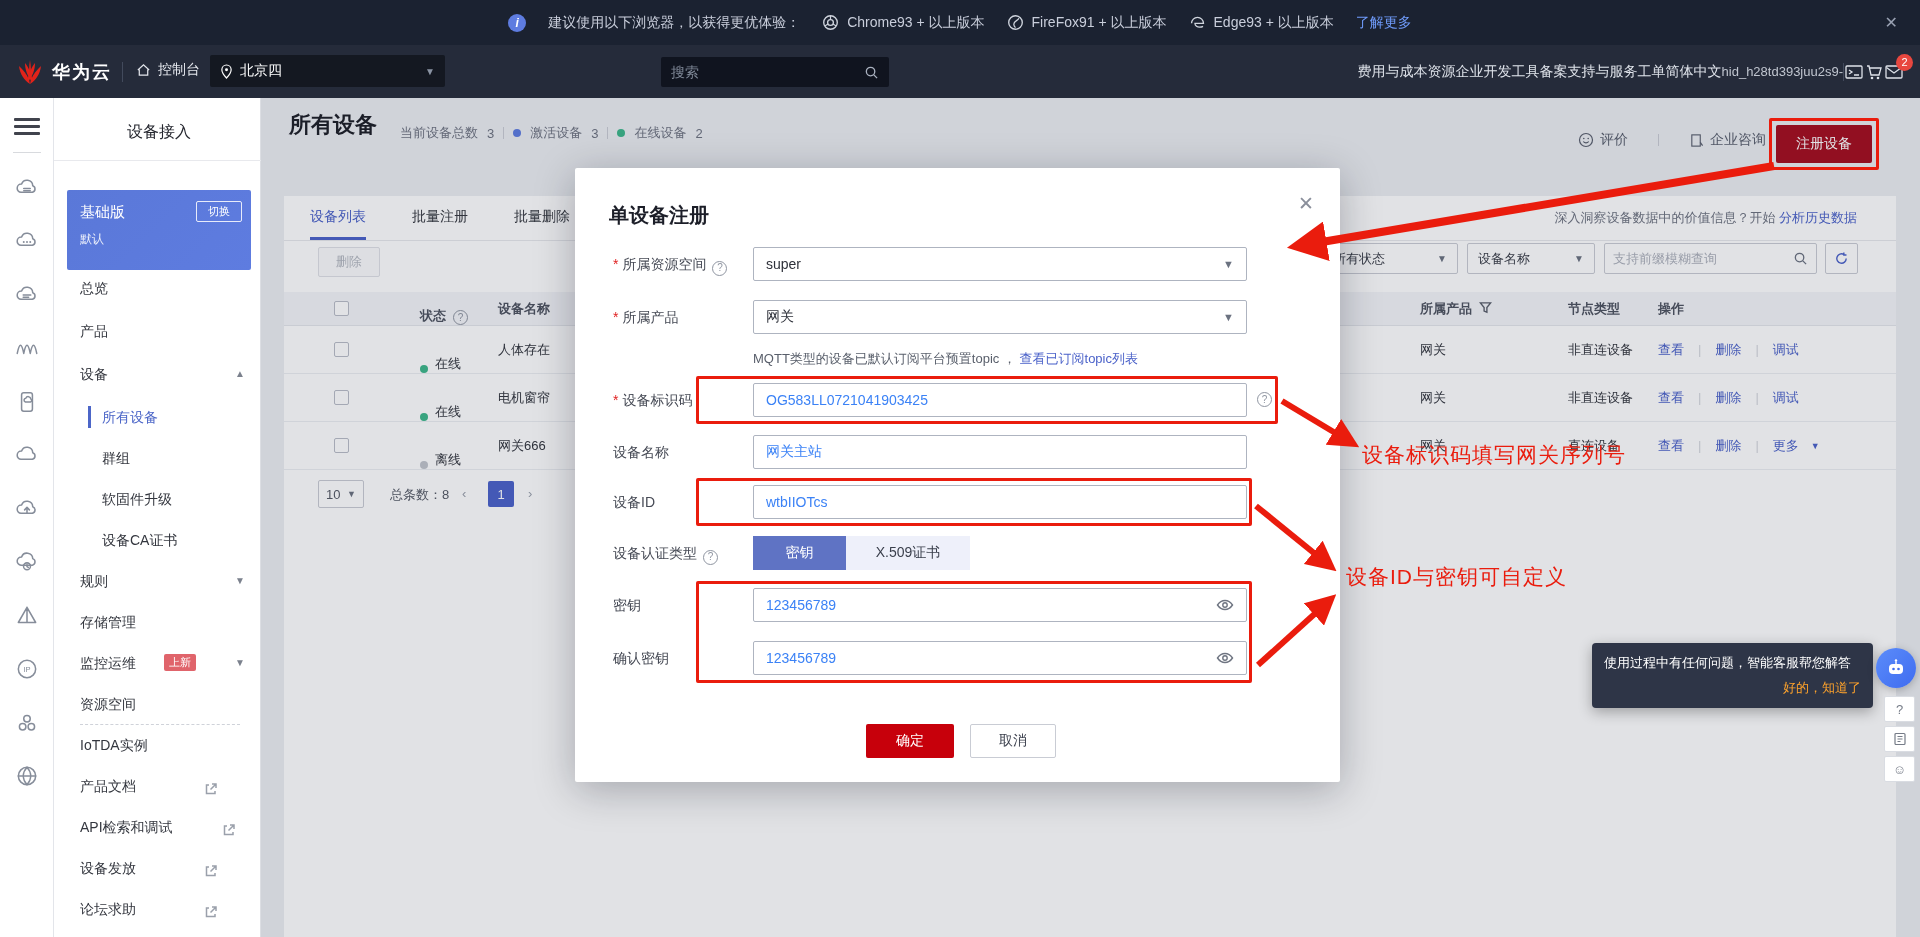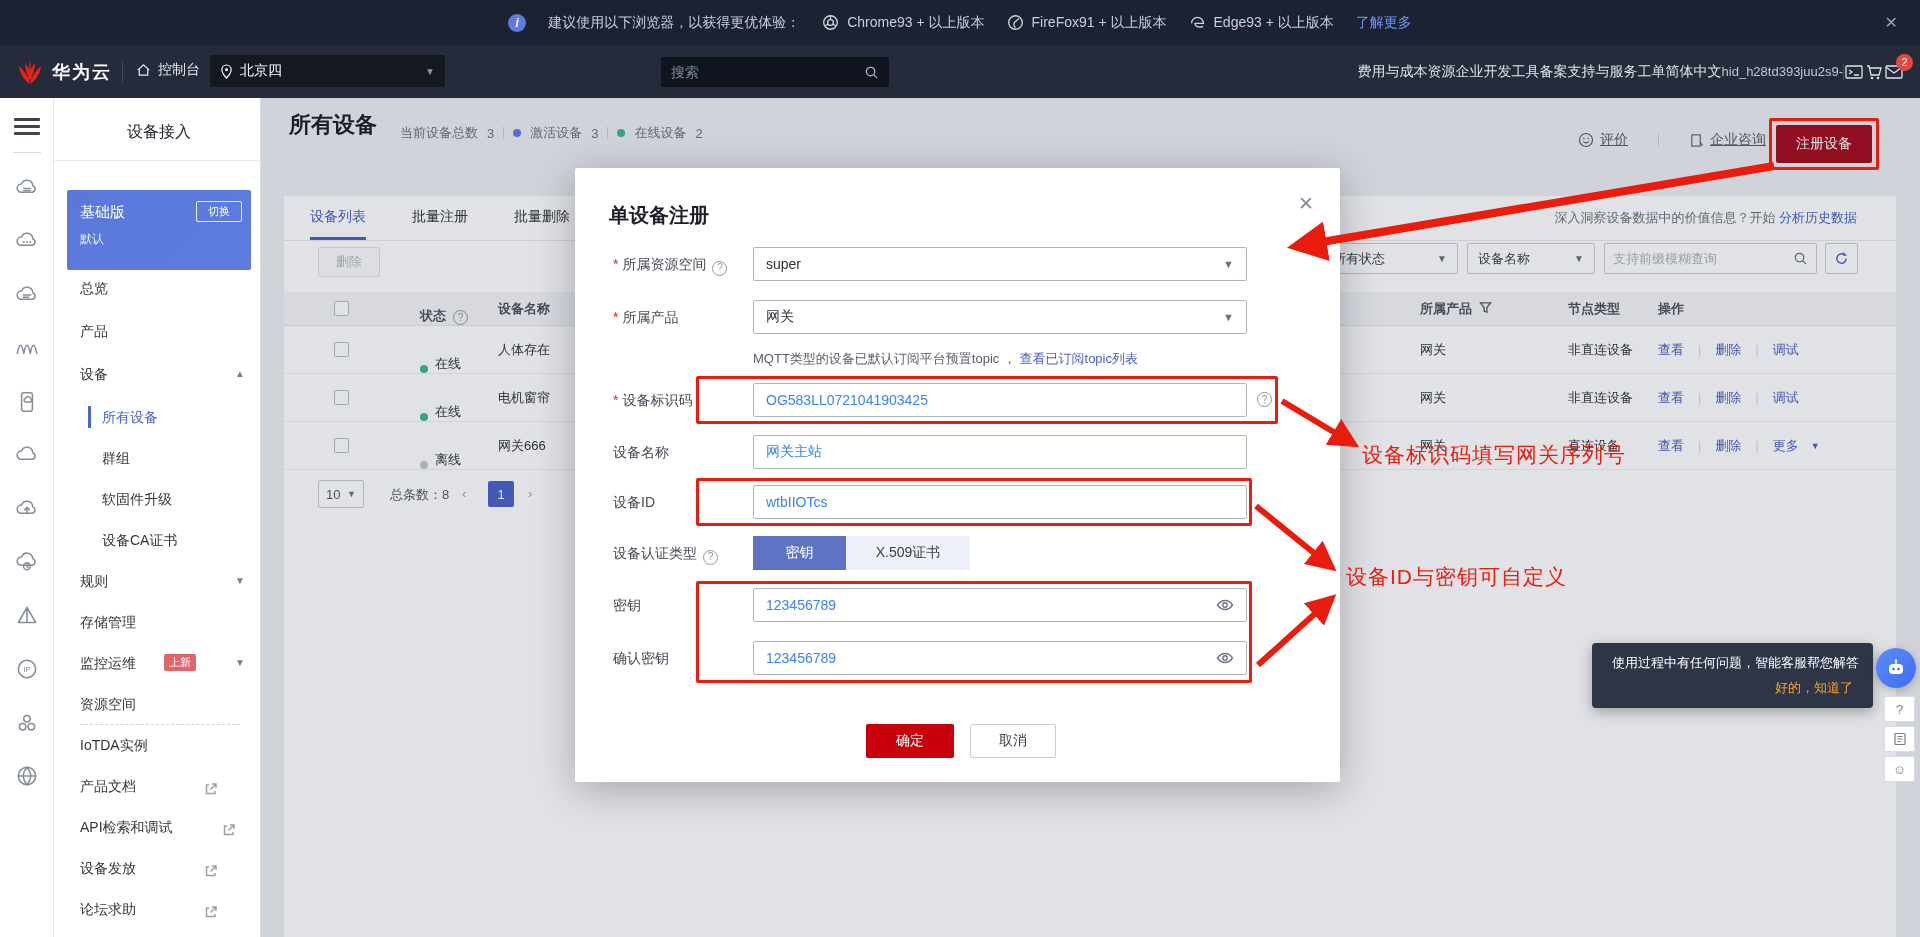--- a/index.html
+++ b/index.html
@@ -58,21 +58,21 @@
   .ext-ic { position:absolute; left:150px; top:5px; width:14px; height:14px; color:#9aa0ab; }
   .ext-ic svg { width:100%; height:100%; stroke:currentColor; fill:none; stroke-width:1.5; }
   .sb-dash { position:absolute; left:26px; top:626px; width:160px; border-top:1px dashed #cfd2d9; }
 
   
   .main-bg { position:absolute; left:261px; top:98px; right:0; bottom:0; background:#eceef2; }
   .pg-title { position:absolute; left:289px; top:110px; font-size:22px; font-weight:bold; color:#1c1e26; }
   .pg-stats { position:absolute; left:400px; top:124px; font-size:13px; color:#6e7380; display:flex; align-items:center; gap:9px; }
   .dot { width:8px; height:8px; border-radius:50%; display:inline-block; }
   .stat-sep { width:1px; height:12px; background:#c9ccd4; }
-  .hdr-actions { position:absolute; top:131px; left:1578px; display:flex; align-items:center; gap:30px; font-size:14px; color:#595f6d;text-decoration:underline; }
+  .hdr-actions { position:absolute; top:131px; left:1578px; display:flex; align-items:center; gap:30px; font-size:14px; color:#595f6d; }
   .hdr-actions .act { display:inline-flex; align-items:center; gap:6px; cursor:pointer; white-space:nowrap; }
   .reg-btn { position:absolute; left:1776px; top:125px; width:96px; height:38px; background:#a50d1e; color:#fff; font-size:14px; border:0; border-radius:2px; cursor:pointer; font-family:inherit; }
 
   .card { position:absolute; left:284px; top:196px; width:1612px; bottom:0; background:#fff; }
   .tabs { position:absolute; left:26px; top:0; height:44px; display:flex; gap:46px; }
   .tab { height:44px; line-height:40px; font-size:14px; color:#35383f; cursor:pointer; white-space:nowrap; }
   .tab.active { color:#4b62c9; border-bottom:3px solid #4b62c9; }
   .tabs-hr { position:absolute; left:0; top:44px; width:1612px; height:1px; background:#e7e8ec; }
   .insight { position:absolute; right:39px; top:13px; font-size:13px; color:#6e7380; }
   .insight a { color:#4b62c9; text-decoration:none; cursor:pointer; }
@@ -133,21 +133,21 @@
   #ann-box-register { left:1769px; top:118px; width:110px; height:52px; }
   #ann-box-code { left:696px; top:376px; width:582px; height:48px; }
   #ann-box-id { left:696px; top:478px; width:556px; height:48px; }
   #ann-box-secret { left:696px; top:581px; width:556px; height:102px; }
   .ann-text { position:absolute; color:#ea1c0d; font-size:21px; letter-spacing:1px; z-index:70; white-space:nowrap; pointer-events:none; }
   #ann-text-code { left:1362px; top:441px; }
   #ann-text-id { left:1346px; top:563px; }
   #arrows { position:absolute; left:0; top:0; width:1920px; height:937px; z-index:70; pointer-events:none; }
 
   
-  .tipbox { position:absolute; left:1592px; top:643px; width:281px; background:#2e3547; border-radius:4px; padding:11px 20px; z-index:80; box-shadow:0 4px 14px rgba(0,0,0,.3); }
+  .tipbox { position:absolute; left:1592px; top:643px; width:281px; background:#2e3547; border-radius:4px; padding:11px 12px; z-index:80; box-shadow:0 4px 14px rgba(0,0,0,.3); }
   .tipbox .t1 { color:#fff; font-size:13px; white-space:nowrap; }
   .tipbox .t2 { color:#ffa32b; font-size:13px; text-align:right; margin-top:7px; cursor:pointer; }
   .robot { position:absolute; left:1876px; top:648px; width:40px; height:40px; border-radius:50%; background:linear-gradient(135deg,#5b8cfa,#3f6cf0); z-index:80; display:flex; align-items:center; justify-content:center; cursor:pointer; box-shadow:0 2px 8px rgba(0,0,0,.25); }
   .fbtn { position:absolute; left:1884px; width:31px; height:26px; background:#fff; border:1px solid #d9dce2; border-radius:2px; color:#767c88; font-size:13px; display:flex; align-items:center; justify-content:center; z-index:80; cursor:pointer; }
 </style>
 </head>
 <body>
 
 <div id="root">
 

